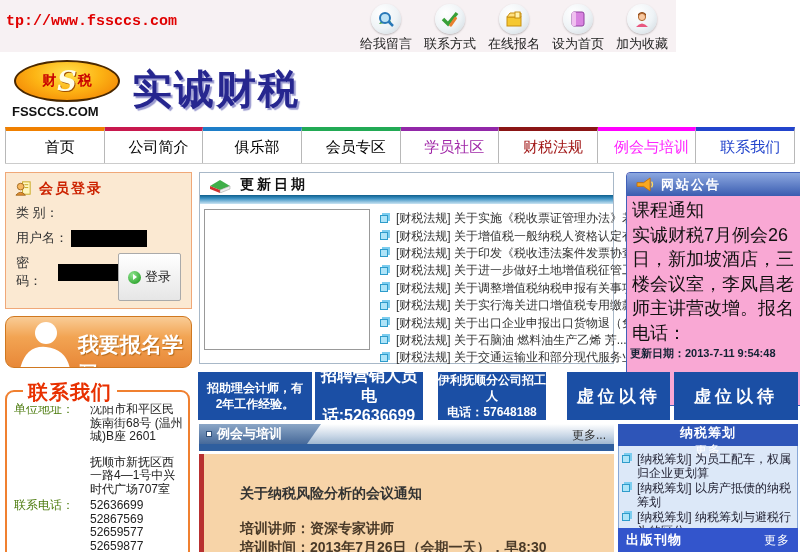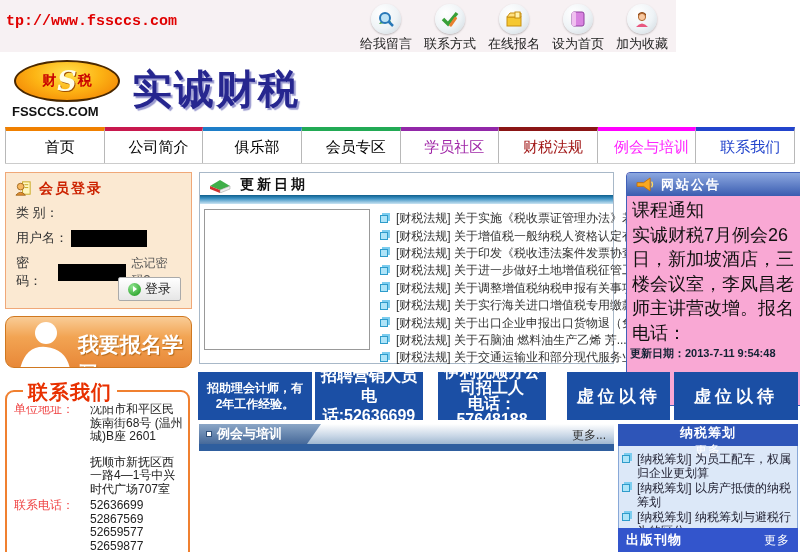--- a/index.html
+++ b/index.html
@@ -38,41 +38,41 @@
 
   
   .login { position:absolute; left:5px; top:172px; width:187px; height:137px;
     background:#FBE9D2; border:1px solid #F0A878; }
   .login-head { display:flex; align-items:center; gap:6px; padding:6px 8px 2px; }
   .login-title { color:#CC2200; font-weight:bold; font-size:14px; letter-spacing:2px; }
   .lrow { display:flex; align-items:center; padding:4px 10px 3px; font-size:13px; color:#333; }
   .blackbox { width:76px; height:17px; background:#000; margin-left:3px; }
   .forgot { font-size:12px; color:#555; margin-left:5px; cursor:pointer; }
   .login-btn { position:absolute; right:10px; bottom:7px; display:flex; align-items:center; gap:4px;
-    border:1px solid #aaa; background:linear-gradient(#fff,#e6e6e6); padding:2px 9px;
+    border:1px solid #aaa; background:linear-gradient(#fff,#e6e6e6); padding:14px 9px;
     font-size:13px; border-radius:2px; cursor:pointer; color:#222; }
   .gdot { width:13px; height:13px; border-radius:50%;
     background:radial-gradient(circle at 35% 30%, #8fe58f, #149314); position:relative; }
   .gdot::after { content:""; position:absolute; left:5px; top:3.5px; border-left:4px solid #fff;
     border-top:3px solid transparent; border-bottom:3px solid transparent; }
 
   .signup { position:absolute; left:5px; top:316px; width:187px; height:52px;
     background:linear-gradient(180deg,#F9CC96 0%,#F2A453 40%,#E88838 100%);
     border:1px solid #D07820; border-radius:9px; overflow:hidden; cursor:pointer; }
   .signup svg { position:absolute; left:4px; top:2px; }
   .signup-label { position:absolute; left:72px; top:14px; color:#fff; font-weight:bold;
     font-size:21px; text-shadow:1px 1px 1px #b86a18; }
 
   .contactbox { position:absolute; left:5px; top:390px; width:185px; height:170px;
     border:2px solid #F08030; border-radius:9px; background:#fff; }
   .contact-title { position:absolute; left:16px; top:-13px; background:#fff; padding:0 5px;
     color:#E83000; font-weight:bold; font-size:20px; letter-spacing:1px; }
   .contact-body { padding:11px 4px 0 7px; font-size:12px; color:#222; line-height:13.5px; }
   .crow { display:flex; margin-bottom:3px; }
-  .clabel { flex:none; width:76px; color:#ef4444; }
+  .clabel { flex:none; width:76px; color:#4d7c0f; }
   .cval { flex:1; }
   .addr2 { margin-top:12px; }
   .phone-line { line-height:13.5px; }
 
   
   .news { position:absolute; left:199px; top:172px; width:415px; height:192px;
     border:1px solid #A8B8C8; background:#fff; }
   .news-head { height:20px; display:flex; align-items:center; gap:8px; padding:3px 8px 0; }
   .news-title { font-weight:bold; font-size:14px; color:#111; letter-spacing:3px; }
   .news-bar { height:9px; margin-top:2px;
@@ -83,21 +83,21 @@
   .news-item { display:flex; align-items:center; gap:6px; height:17.4px; font-size:12px;
     color:#333; white-space:nowrap; overflow:hidden; cursor:pointer; }
   .cube { flex:none; width:8px; height:8px; background:#AEE4F8; border:1px solid #2E9CCB;
     box-shadow:2px -2px 0 0 #7CCDEF; margin-right:2px; }
 
   .banners { position:absolute; left:198px; top:372px; width:600px; height:48px; display:flex; }
   .bbox { color:#fff; display:flex; flex-direction:column; align-items:center;
     justify-content:center; text-align:center; cursor:pointer; }
   .b1 { width:116px; margin-right:3px; font-size:12px; font-weight:bold; line-height:16px; }
   .b2 { width:110px; margin-right:15px; font-size:16px; font-weight:bold; line-height:20px; }
-  .b3 { width:110px; margin-right:21px; font-size:16px; font-weight:bold; line-height:16px; }
+  .b3 { width:110px; margin-right:21px; font-size:12px; font-weight:bold; line-height:16px; }
   .b4 { width:105px; margin-right:4px; font-size:17px; font-weight:bold; letter-spacing:4px; }
   .b5 { width:126px; font-size:17px; font-weight:bold; letter-spacing:4px; }
 
   .meeting { position:absolute; left:199px; top:424px; width:415px; height:128px; }
   .meet-head { position:relative; height:20px;
     background:linear-gradient(180deg,#FFFFFF 0%,#C8D6E6 60%,#A0B8D0 100%); }
   .meet-tab { position:absolute; left:0; top:0; height:20px; width:122px;
     background:linear-gradient(180deg,#8BA6C6,#46699A);
     clip-path:polygon(0 0,100% 0,calc(100% - 14px) 100%,0 100%);
     color:#fff; font-weight:bold; font-size:13px; display:flex; align-items:center;
@@ -378,20 +378,25 @@
 
 <div class="meeting">
   <div class="meet-head">
     <div class="meet-tab">
       <span class="meet-bullet"></span>
       <span>例会与培训</span>
     </div>
     <span class="meet-more">更多...</span>
   </div>
   <div class="meet-strip"></div>
+  <div class="meet-body">
+    <div class="meet-heading">关于纳税风险分析的会议通知</div>
+    <div>培训讲师：资深专家讲师</div>
+    <div>培训时间：2013年7月26日（会期一天），早8:30</div>
+  </div>
 </div>
 
 <div class="taxplan">
   <div class="tp-head" style="background-color: rgb(46, 85, 184);">
     <span>纳税筹划</span>
     <span class="tp-more">更多</span>
   </div>
   <div class="tp-body">
     <div class="tp-item">
         <span class="cube"></span>

